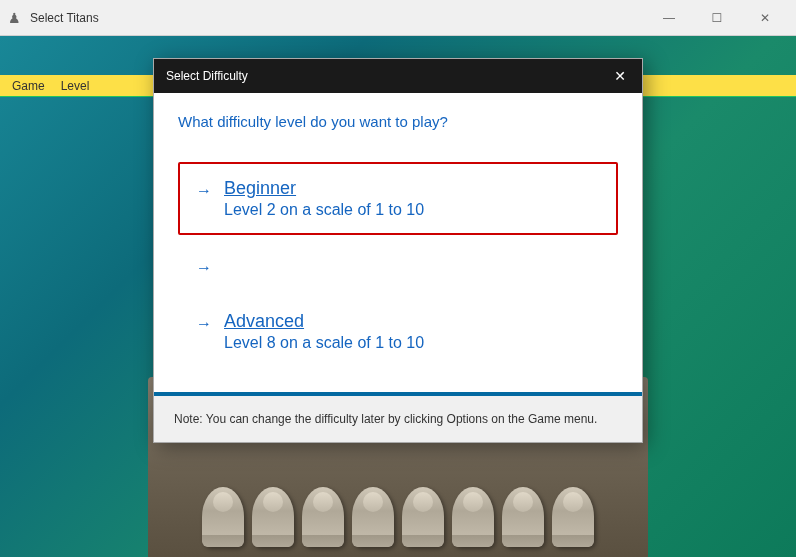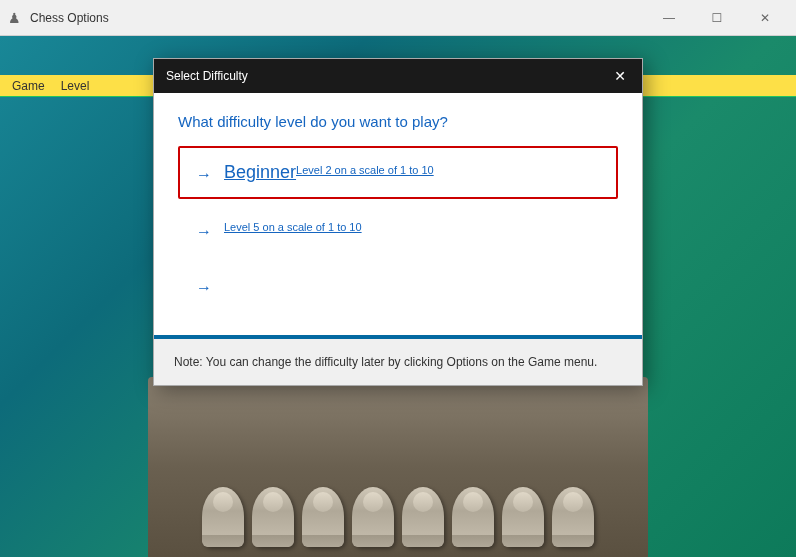--- a/index.html
+++ b/index.html
@@ -197,21 +197,21 @@
     }
 
     .dialog-body {
       padding: 20px 24px;
       background: white;
     }
 
     .dialog-question {
       font-size: 15px;
       color: #1565c0;
-      margin-bottom: 16px;
+      margin-bottom: 32px;
       font-weight: normal;
     }
 
     
     .difficulty-option {
       padding: 14px 16px;
       margin-bottom: 4px;
       cursor: pointer;
       display: flex;
       align-items: flex-start;
@@ -226,35 +226,34 @@
 
     .arrow-icon {
       color: #1565c0;
       font-size: 16px;
       margin-top: 2px;
       flex-shrink: 0;
     }
 
     .difficulty-info {
       display: flex;
-      flex-direction: row;
+      flex-direction: column;
     }
 
     .difficulty-name {
       font-size: 18px;
       color: #1565c0;
       font-weight: normal;
       text-decoration: underline;
     }
 
     .difficulty-desc {
-      font-size: 11px;
+      font-size: 16px;
       color: #1565c0;
       margin-top: 2px;
-      text-decoration: underline;
     }
 
     
     .dialog-note {
       background: #f0f0f0;
       padding: 14px 20px;
       font-size: 12px;
       color: #333;
       line-height: 1.5;
       border-top: 4px solid #0369a1;
@@ -273,21 +272,21 @@
     <div class="chess-piece"></div>
     <div class="chess-piece"></div>
     <div class="chess-piece"></div>
     <div class="chess-piece"></div>
     <div class="chess-piece"></div>
   </div>
 </div>
 
 <div class="title-bar">
   <span class="title-bar-icon">♟</span>
-  <span class="title-bar-text">Chess Options</span>
+  <span class="title-bar-text">Select Titans</span>
   <div class="title-bar-controls">
     <button class="title-bar-btn">—</button>
     <button class="title-bar-btn">☐</button>
     <button class="title-bar-btn close">✕</button>
   </div>
 </div>
 
 <div class="menu-bar">
   <div class="menu-item">Game</div>
   <div class="menu-item">Level</div>
@@ -308,26 +307,27 @@
         <span class="arrow-icon">→</span>
         <div class="difficulty-info">
           <span class="difficulty-name">Beginner</span>
           <span class="difficulty-desc">Level 2 on a scale of 1 to 10</span>
         </div>
       </div>
 
       <div class="difficulty-option">
         <span class="arrow-icon">→</span>
         <div class="difficulty-info">
-          <span class="difficulty-desc">Level 5 on a scale of 1 to 10</span>
         </div>
       </div>
 
       <div class="difficulty-option">
         <span class="arrow-icon">→</span>
         <div class="difficulty-info">
+          <span class="difficulty-name">Advanced</span>
+          <span class="difficulty-desc">Level 8 on a scale of 1 to 10</span>
         </div>
       </div>
     </div>
 
     <div class="dialog-note">Note: You can change the difficulty later by clicking Options on the Game menu.</div>
   </div>
 </div>
 
 </body></html>

